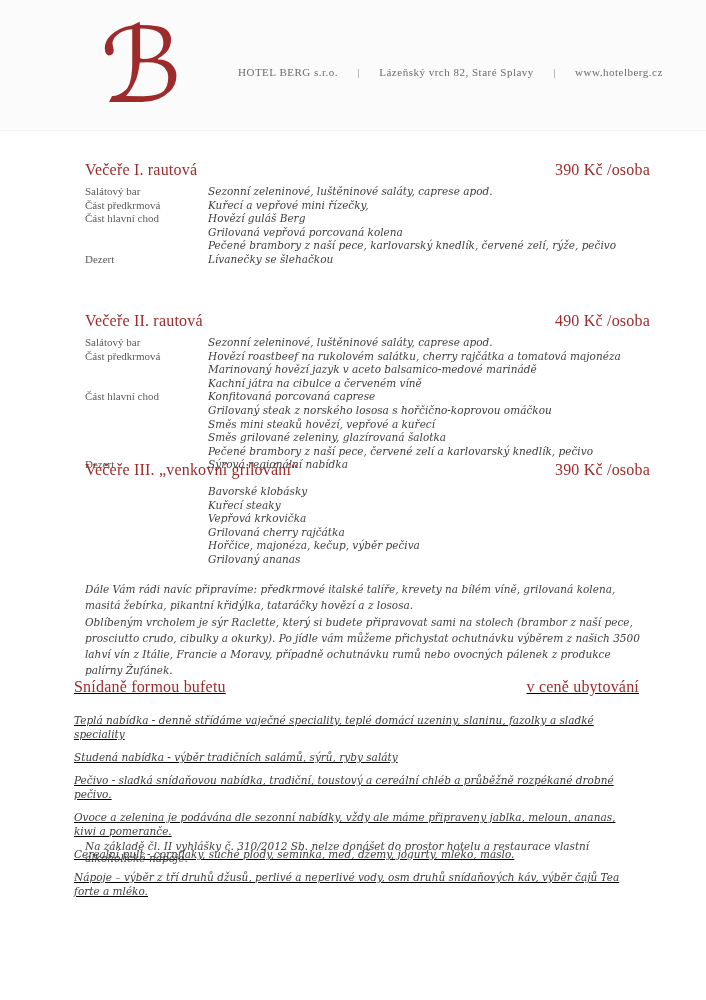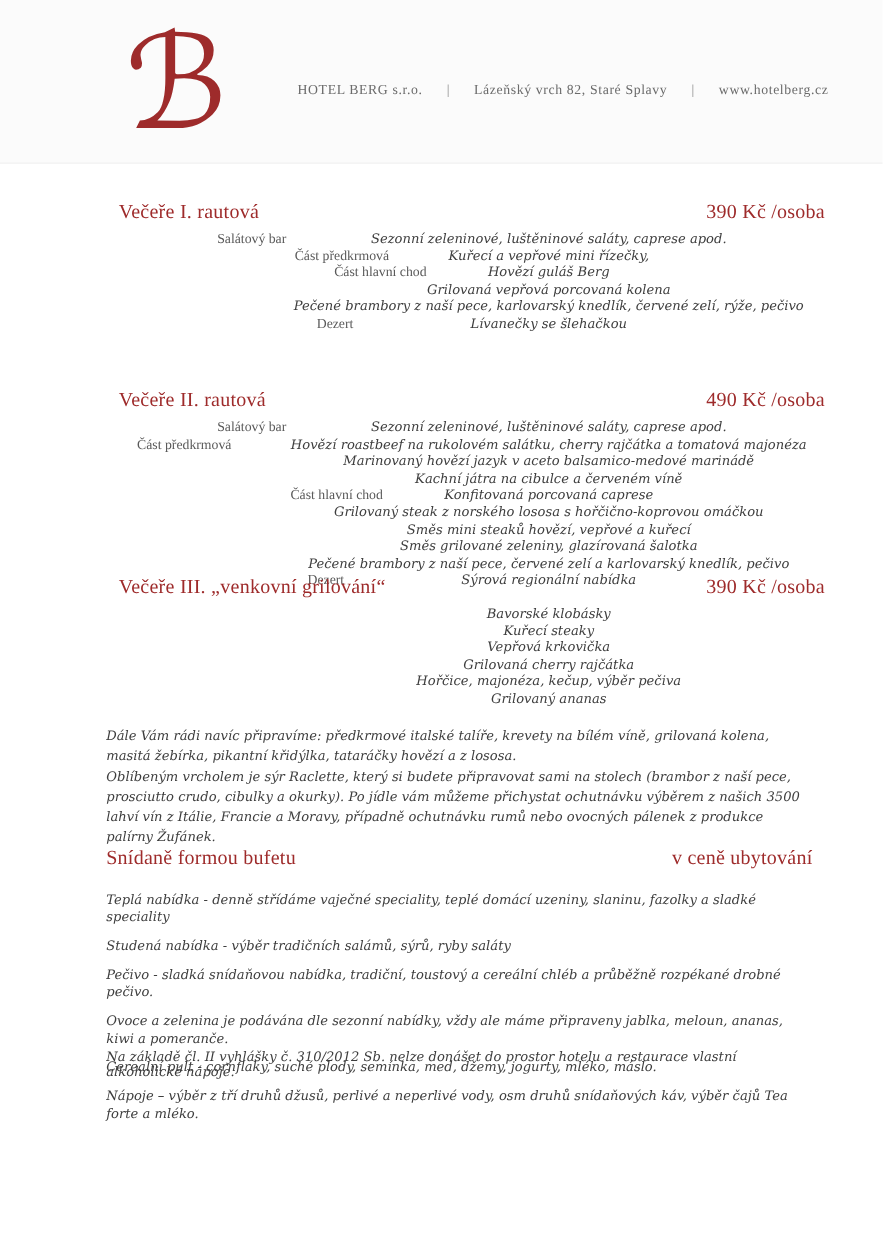--- a/index.html
+++ b/index.html
@@ -23,49 +23,49 @@
     color:#9e2b2b;
     font-style:italic;
   }
   .header-line{
     position:absolute;left:238px;top:66px;
     font-size:11px;color:#6b6b6b;letter-spacing:0.5px;
     white-space:nowrap;
   }
   .header-line .sep{margin:0 16px;color:#8a8a8a;}
   
-  .section{position:absolute;left:85px;width:565px;margin-left:10px;}
+  .section{position:absolute;left:85px;width:565px;}
   .section-head{
     display:flex;justify-content:space-between;align-items:baseline;
   }
   .section-title,.section-price{
     font-size:16px;color:#9e2b2b;font-weight:normal;
     letter-spacing:0.2px;white-space:nowrap;
   }
   .rows{margin-top:6px;}
-  .row{display:flex;line-height:13.6px;justify-content:center;}
+  .row{display:flex;line-height:13.6px;}
   .row-label{
     width:123px;flex-shrink:0;
     font-size:11px;color:#5a5a5a;
   }
   .row-text{
     font-size:10.5px;color:#3e3e3e;
     font-style:italic;
     font-family:"DejaVu Serif","Liberation Serif",serif;
   }
   
   .notes{
     position:absolute;left:85px;top:581px;width:562px;
     font-size:10.5px;line-height:16px;color:#3e3e3e;
     font-style:italic;
     font-family:"DejaVu Serif","Liberation Serif",serif;
   }
   .notes p{margin:0 0 1px 0;}
   
-  .breakfast{position:absolute;left:85px;top:678px;width:565px;}
+  .breakfast{position:absolute;left:74px;top:678px;width:565px;text-decoration:underline;}
   .breakfast .lines{margin-top:17px;}
   .breakfast-line{
     font-size:10.5px;line-height:14px;margin-bottom:9px;
     color:#3e3e3e;font-style:italic;
     font-family:"DejaVu Serif","Liberation Serif",serif;
   }
   
   .legal{
     position:absolute;left:85px;top:840px;width:565px;
     font-size:10.5px;color:#3e3e3e;font-style:italic;

